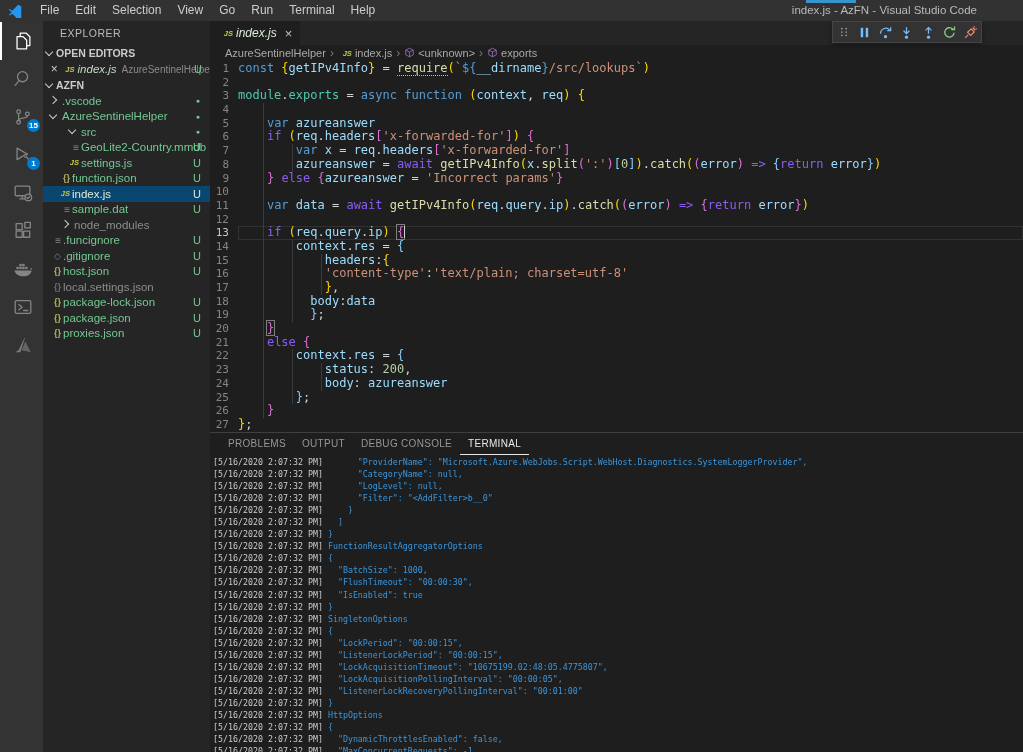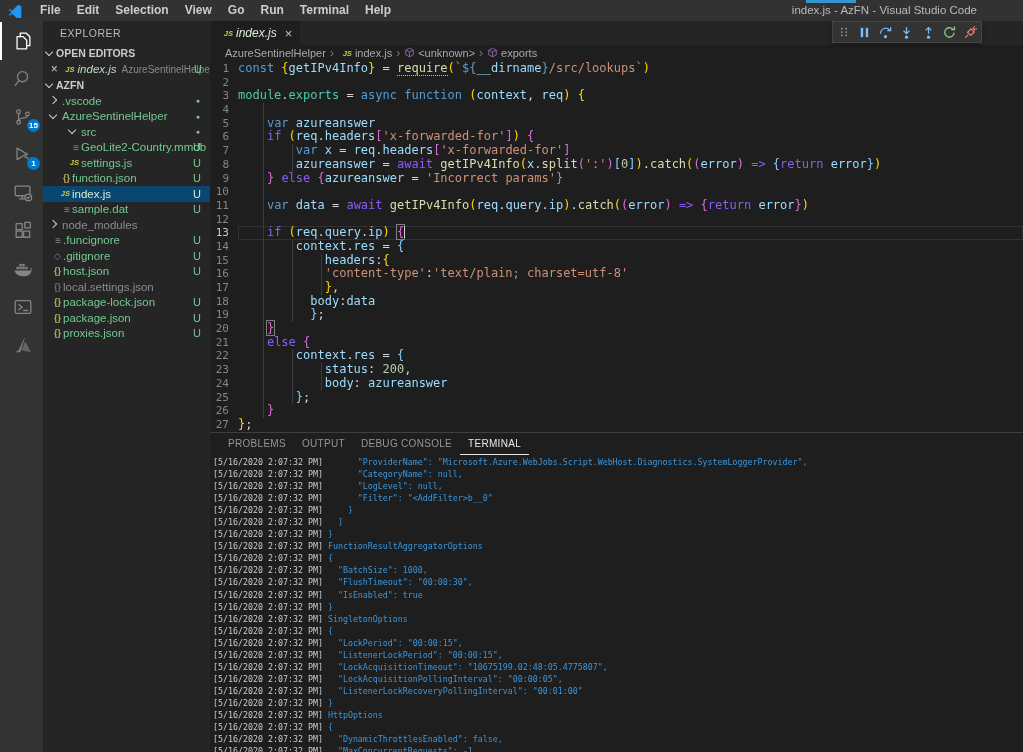--- a/index.html
+++ b/index.html
@@ -5,21 +5,21 @@
   * { margin:0; padding:0; box-sizing:border-box; }
   html,body { background:#000; }
   .window { width:1023px; height:752px; position:relative; overflow:hidden;
     background:#1e1e1e; font-family:"Liberation Sans",sans-serif; color:#ccc;
     -webkit-font-smoothing:antialiased; }
 
   
   .titlebar { height:21px; background:#323233; display:flex; align-items:center; position:relative; z-index:30;}
   .logo { width:15px; height:15px; margin:0 9px 0 8px; display:flex; align-items:center; }
   .menubar { display:flex; height:21px; }
-  .menu-item { padding:0 8px; font-size:12px; color:#cccccc; line-height:21px; cursor:default;font-weight:bold; }
+  .menu-item { padding:0 8px; font-size:12px; color:#cccccc; line-height:21px; cursor:default; }
   .wtitle { position:absolute; right:46px; top:0; line-height:21px; font-size:11.5px; color:#bababa; }
   .title-progress { position:absolute; left:806px; top:0; width:50px; height:2.5px; background:#3794cc; }
 
   
   .main { display:flex; height:731px; }
 
   
   .activitybar { width:43px; background:#333333; flex:none; padding-top:1px; }
   .ab-item { height:38px; display:flex; align-items:center; justify-content:center;
     color:#858585; position:relative; border-left:2px solid transparent; }
@@ -248,21 +248,21 @@
           <div class="row sel" style="padding-left: 13px;">
             <span class="fi fi-js">JS</span>
             <span class="label green">index.js</span>
             <span class="u">U</span>
           </div>
           <div class="row" style="padding-left: 13px;">
             <span class="fi fi-file">≡</span>
             <span class="label green">sample.dat</span>
             <span class="u">U</span>
           </div>
-          <div class="row" style="padding-left: 4px;">
+          <div class="row" style="padding-left: 16px;">
             <span class="chev"></span>
             <span class="label gray">node_modules</span>
           </div>
           <div class="row" style="padding-left: 4px;">
             <span class="fi fi-file">≡</span>
             <span class="label green">.funcignore</span>
             <span class="u">U</span>
           </div>
           <div class="row" style="padding-left: 4px;">
             <span class="fi fi-git">◇</span>

